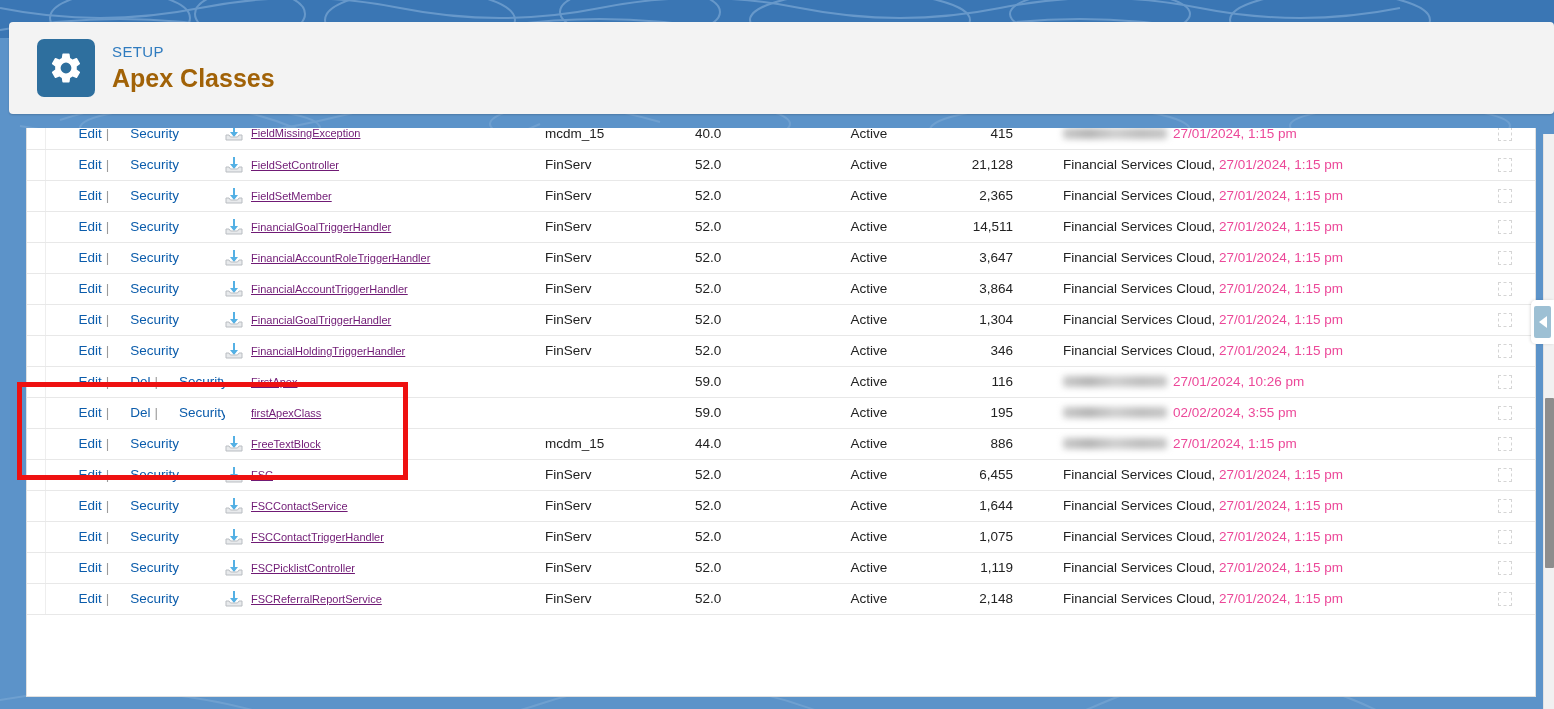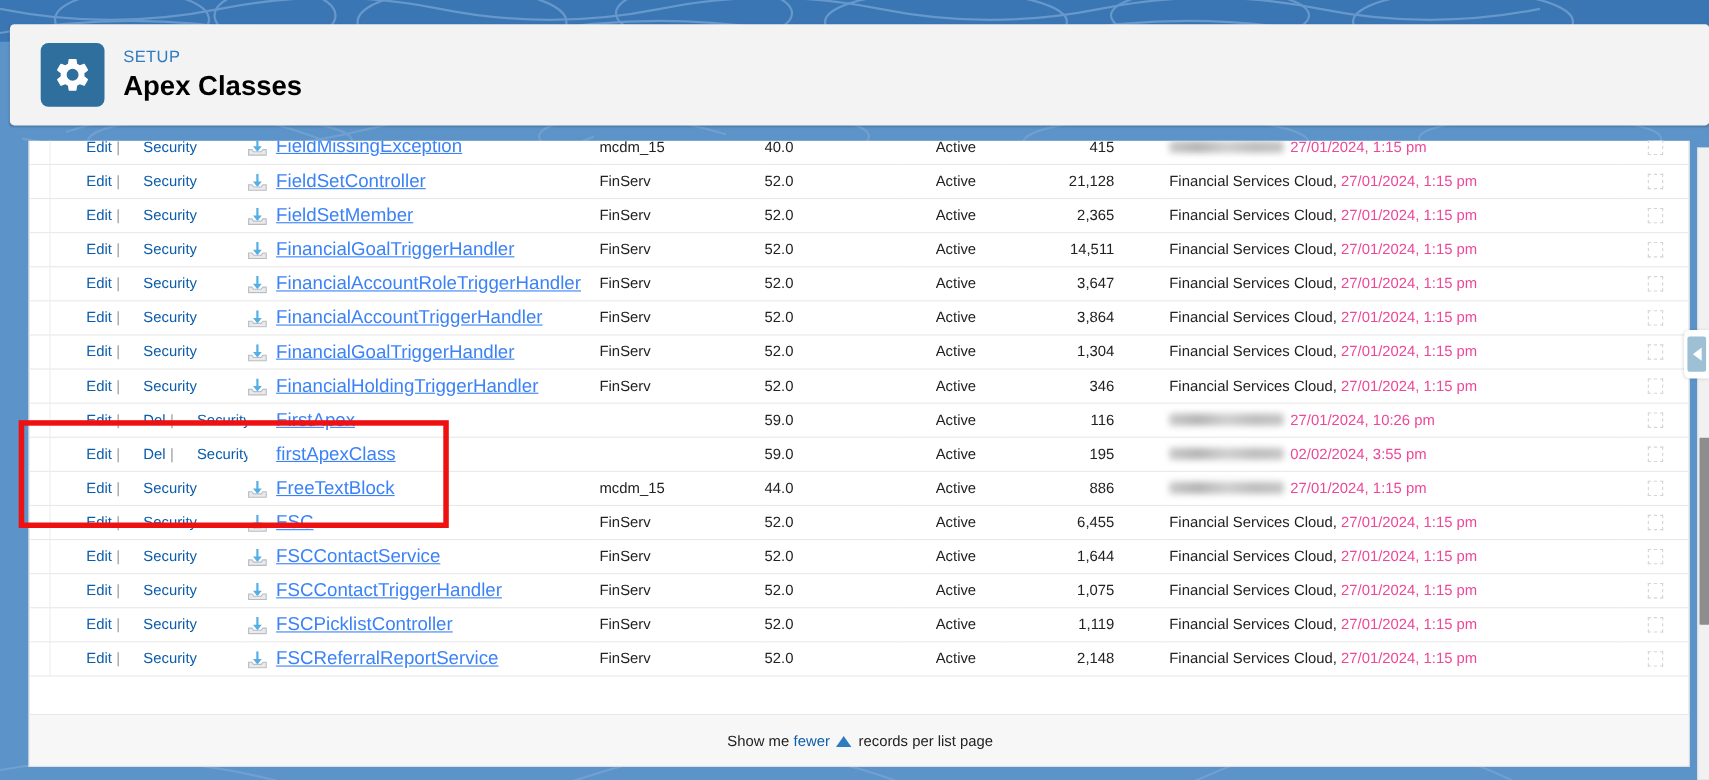--- a/index.html
+++ b/index.html
@@ -45,21 +45,21 @@
     display: flex; align-items: center; justify-content: center;
     flex: 0 0 auto;
   }
   #gear-tile svg { width: 36px; height: 36px; fill: #ffffff; }
   #header-text { margin-left: 17px; line-height: 1.1; }
   .setup-eyebrow {
     font-size: 15px; color: #2f7bbf; letter-spacing: .4px;
     font-family: "Liberation Sans", sans-serif;
   }
   .page-title {
-    font-size: 25px; font-weight: bold; color: #000000;
+    font-size: 25px; font-weight: bold; color: #a16207;
     margin-top: 5px;
     font-family: "Liberation Sans", sans-serif;
   }
 
   
   #content-panel {
     position: absolute;
     left: 26px; top: 128px;
     width: 1510px; height: 569px;
     background: #ffffff;
@@ -101,22 +101,22 @@
     padding-left: 17px;
   }
   .act-sep { color: #9b9b9b; padding: 0 4px; }
 
   .dl-icon {
     display: inline-block; vertical-align: -4px;
     width: 18px; height: 16px; margin-right: 8px;
   }
   .dl-icon svg { display:block; width:18px; height:16px; }
   .name-link {
-    color: #3b82f6; cursor: pointer;
-    font-size: 17px;
+    color: #701a75; cursor: pointer;
+    font-size: 11px;
   }
   .name-indent { padding-left: 26px; }
 
   .blur-name {
     display: inline-block;
     color: transparent;
     background: linear-gradient(90deg,#c9c9c9,#b4b4b4,#cfcfcf,#bdbdbd,#c6c6c6);
     filter: blur(3px);
     border-radius: 2px;
     height: 11px;
@@ -478,26 +478,20 @@
           <td class="col-ns">FinServ</td>
           <td class="col-ver">52.0</td>
           <td class="col-status">Active</td>
           <td class="col-size">2,148</td>
           <td class="col-mod"><span>Financial Services Cloud, </span><span class="mod-date">27/01/2024, 1:15 pm</span></td>
           <td class="col-check"><span class="row-check"></span></td>
         </tr>
       </tbody>
   </table>
 
-  <div id="list-footer">
-    <span>Show me</span>
-    <a class="fewer-link" href="#">fewer</a>
-    <span class="tri-up"></span>
-    <span>records per list page</span>
-  </div>
 </div>
 
 <div id="red-highlight"></div>
 
 <div id="collapse-tab">
   <span class="inner">
     <span class="tri-left"></span>
   </span>
 </div>
 

